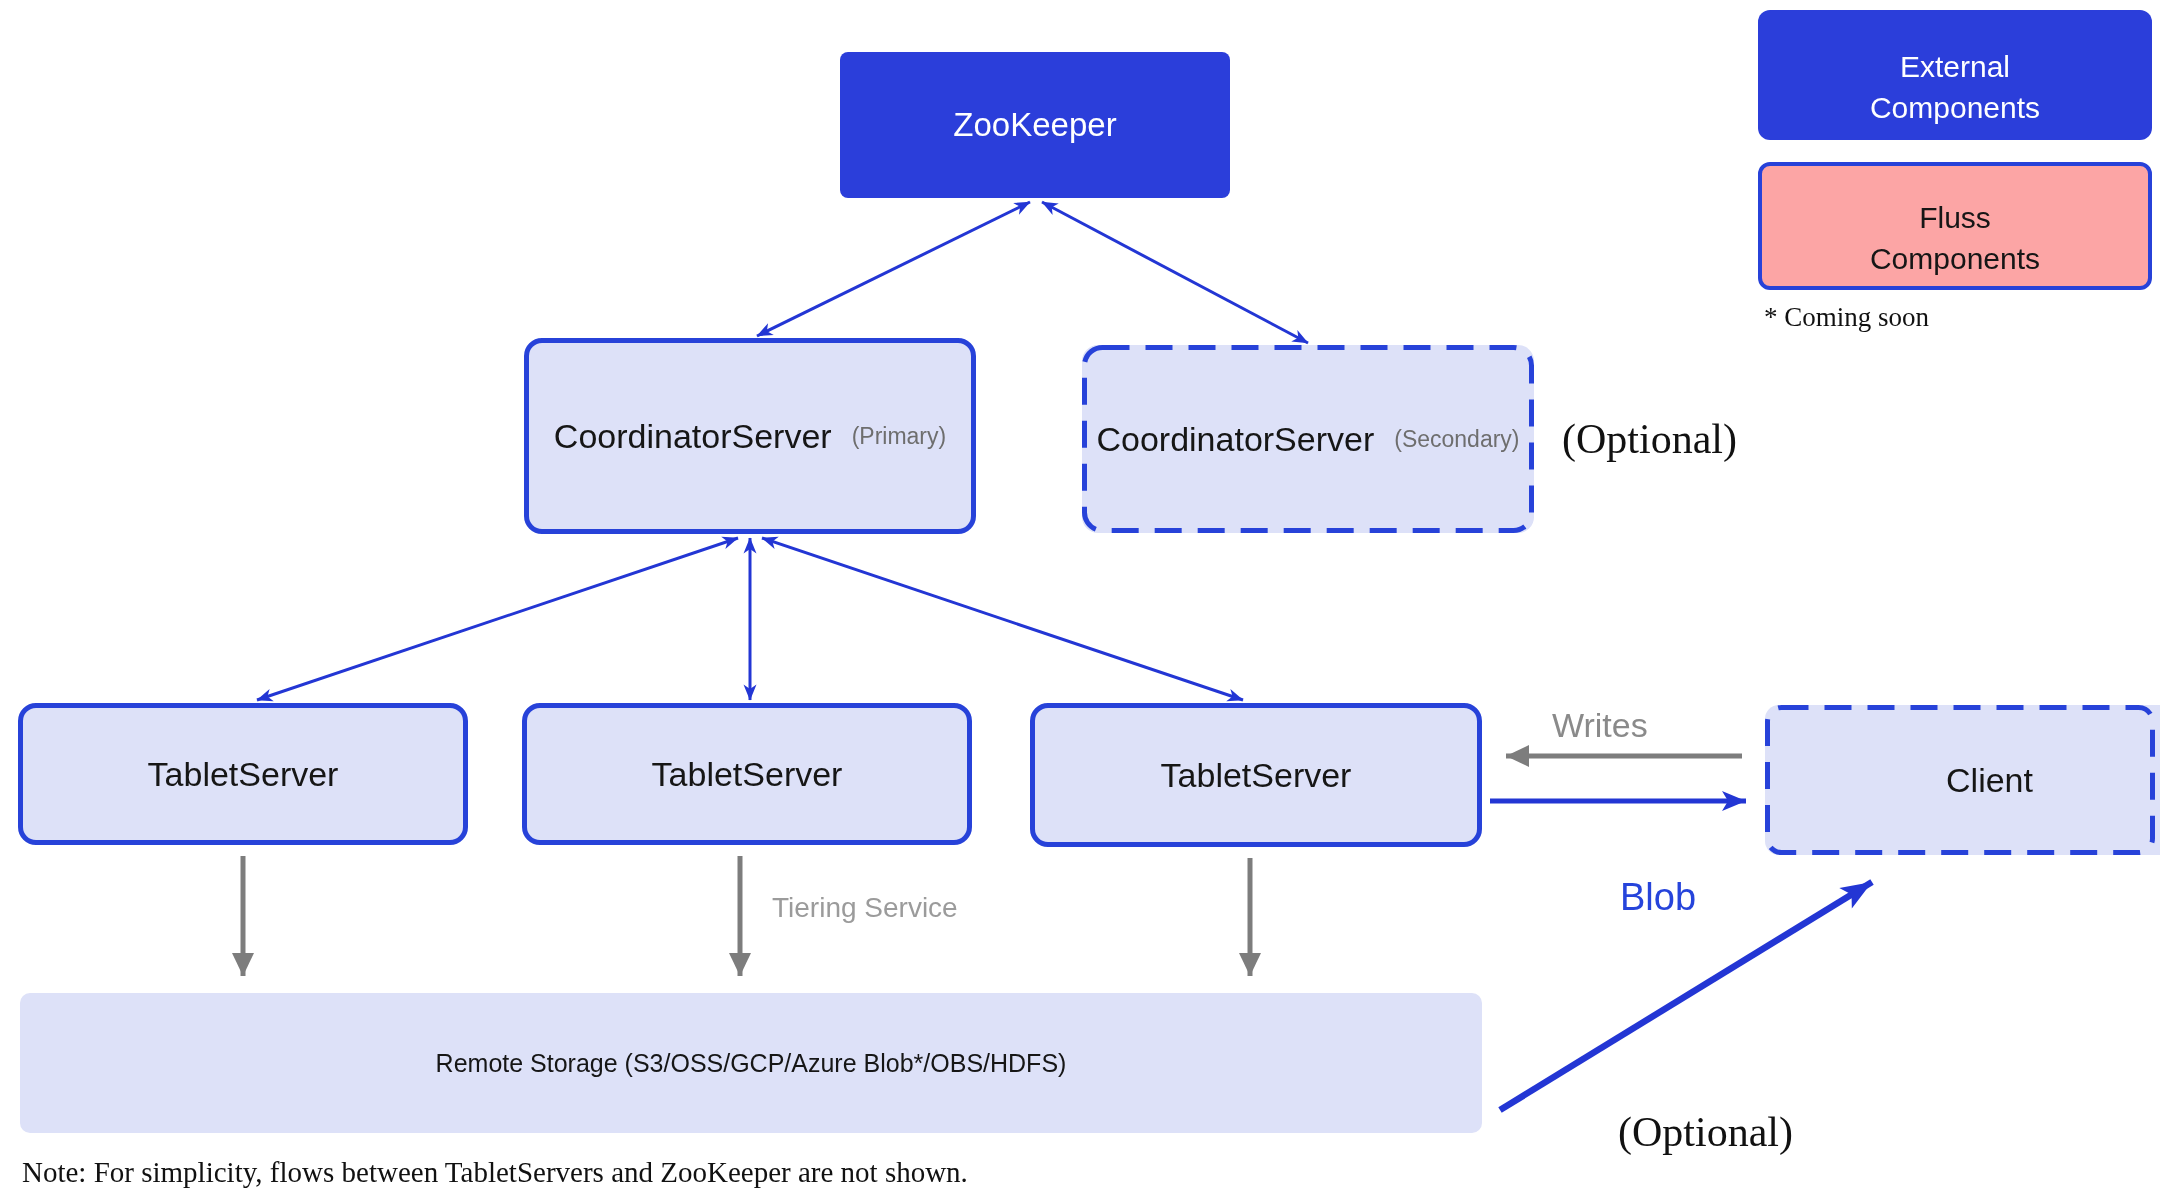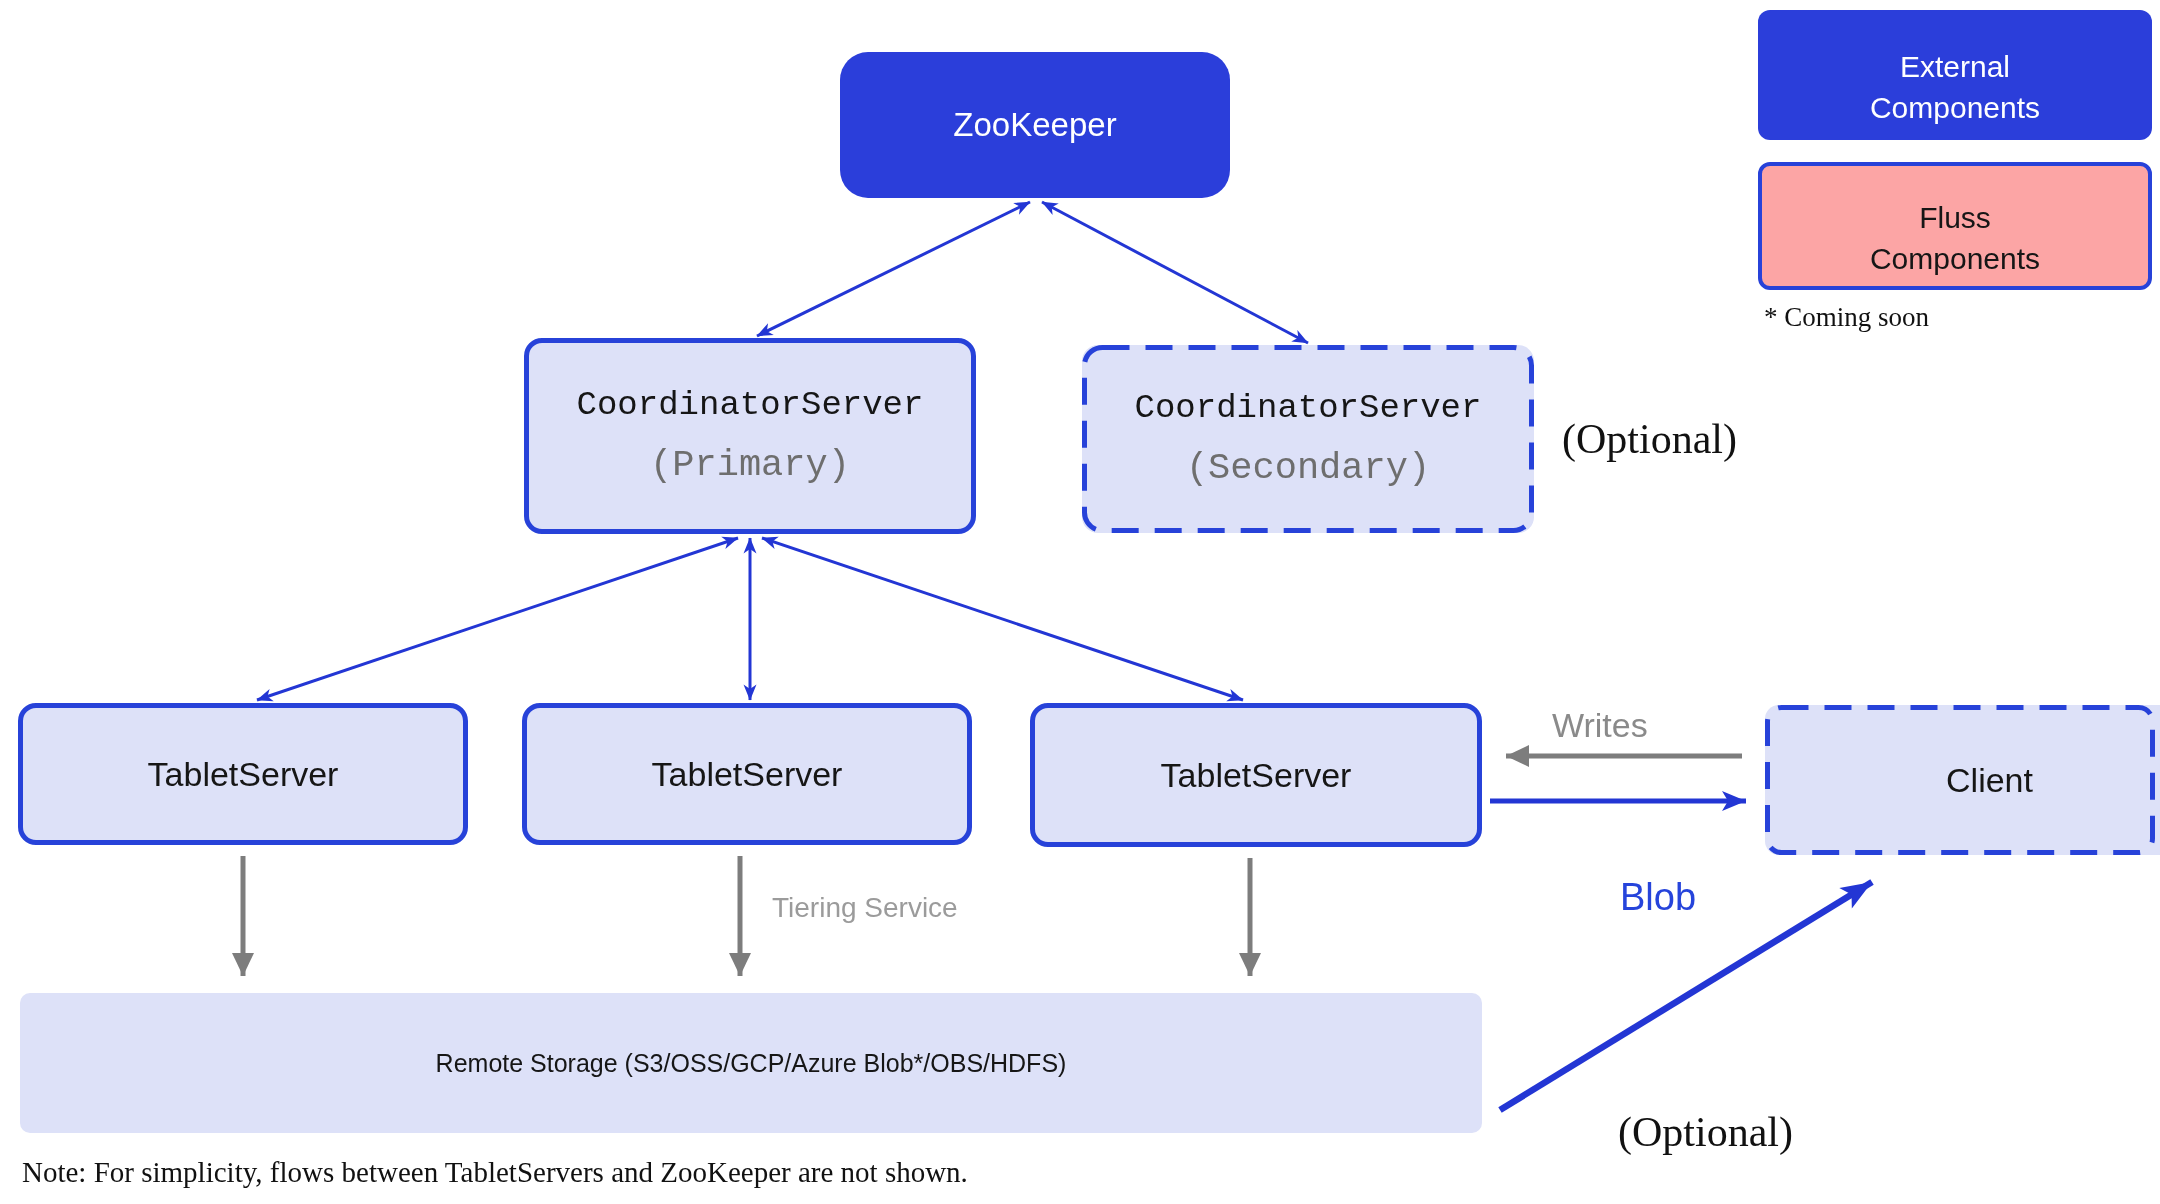--- a/index.html
+++ b/index.html
@@ -14,34 +14,34 @@
   .abs { position: absolute; box-sizing: border-box; }
   .node {
     display: flex;
     align-items: center;
     justify-content: center;
     text-align: center;
   }
   .node-dark {
     background: #2b3eda;
     color: #ffffff;
-    border-radius: 28px;
+    border-radius: 8px;
     font-size: 33px;
   }
   .node-light {
     background: #dde1f8;
     border: 5px solid #2742d9;
     border-radius: 18px;
     color: #161616;
     font-size: 34px;
   }
   .node-light.no-border { border: none; border-radius: 10px; }
   .node-light.fill-only { border: none; border-radius: 16px; }
-  .stack { flex-direction: column; gap: 20px; font-family: Liberation Mono, monospace; }
-  .subtitle { font-size: 37px; color: #6e6e6e; }
+  .stack { flex-direction: row; gap: 20px; }
+  .subtitle { font-size: 23px; color: #6e6e6e; }
   .legend-box {
     display: flex;
     align-items: center;
     justify-content: center;
     text-align: center;
     border-radius: 12px;
     font-size: 30px;
     line-height: 1.35;
   }
   .legend-dark { background: #2b3eda; color: #ffffff; }

